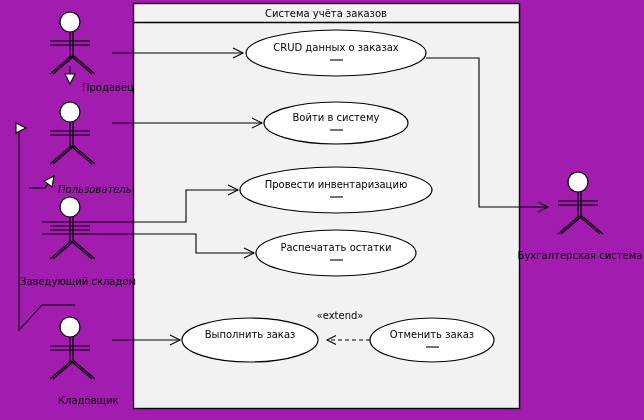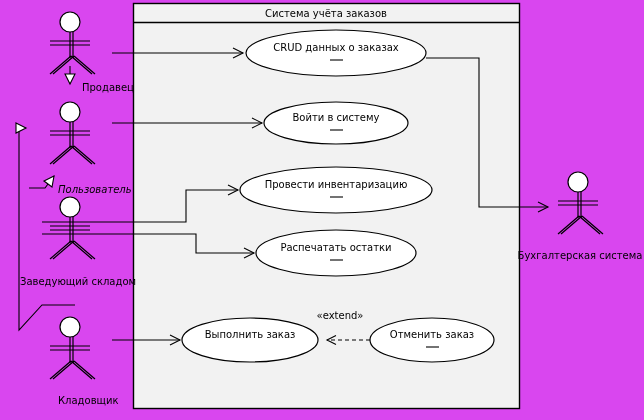--- a/index.html
+++ b/index.html
@@ -4,21 +4,21 @@
 <style>
   html, body {
     margin: 0;
     padding: 0;
     background: #ffffff;
   }
   #canvas {
     position: relative;
     width: 644px;
     height: 420px;
-    background: #d946ef;
+    background: #a21caf;
     font-family: "DejaVu Sans", sans-serif;
     overflow: hidden;
   }
   #diagram-svg {
     position: absolute;
     left: 0;
     top: 0;
     width: 644px;
     height: 420px;
   }

